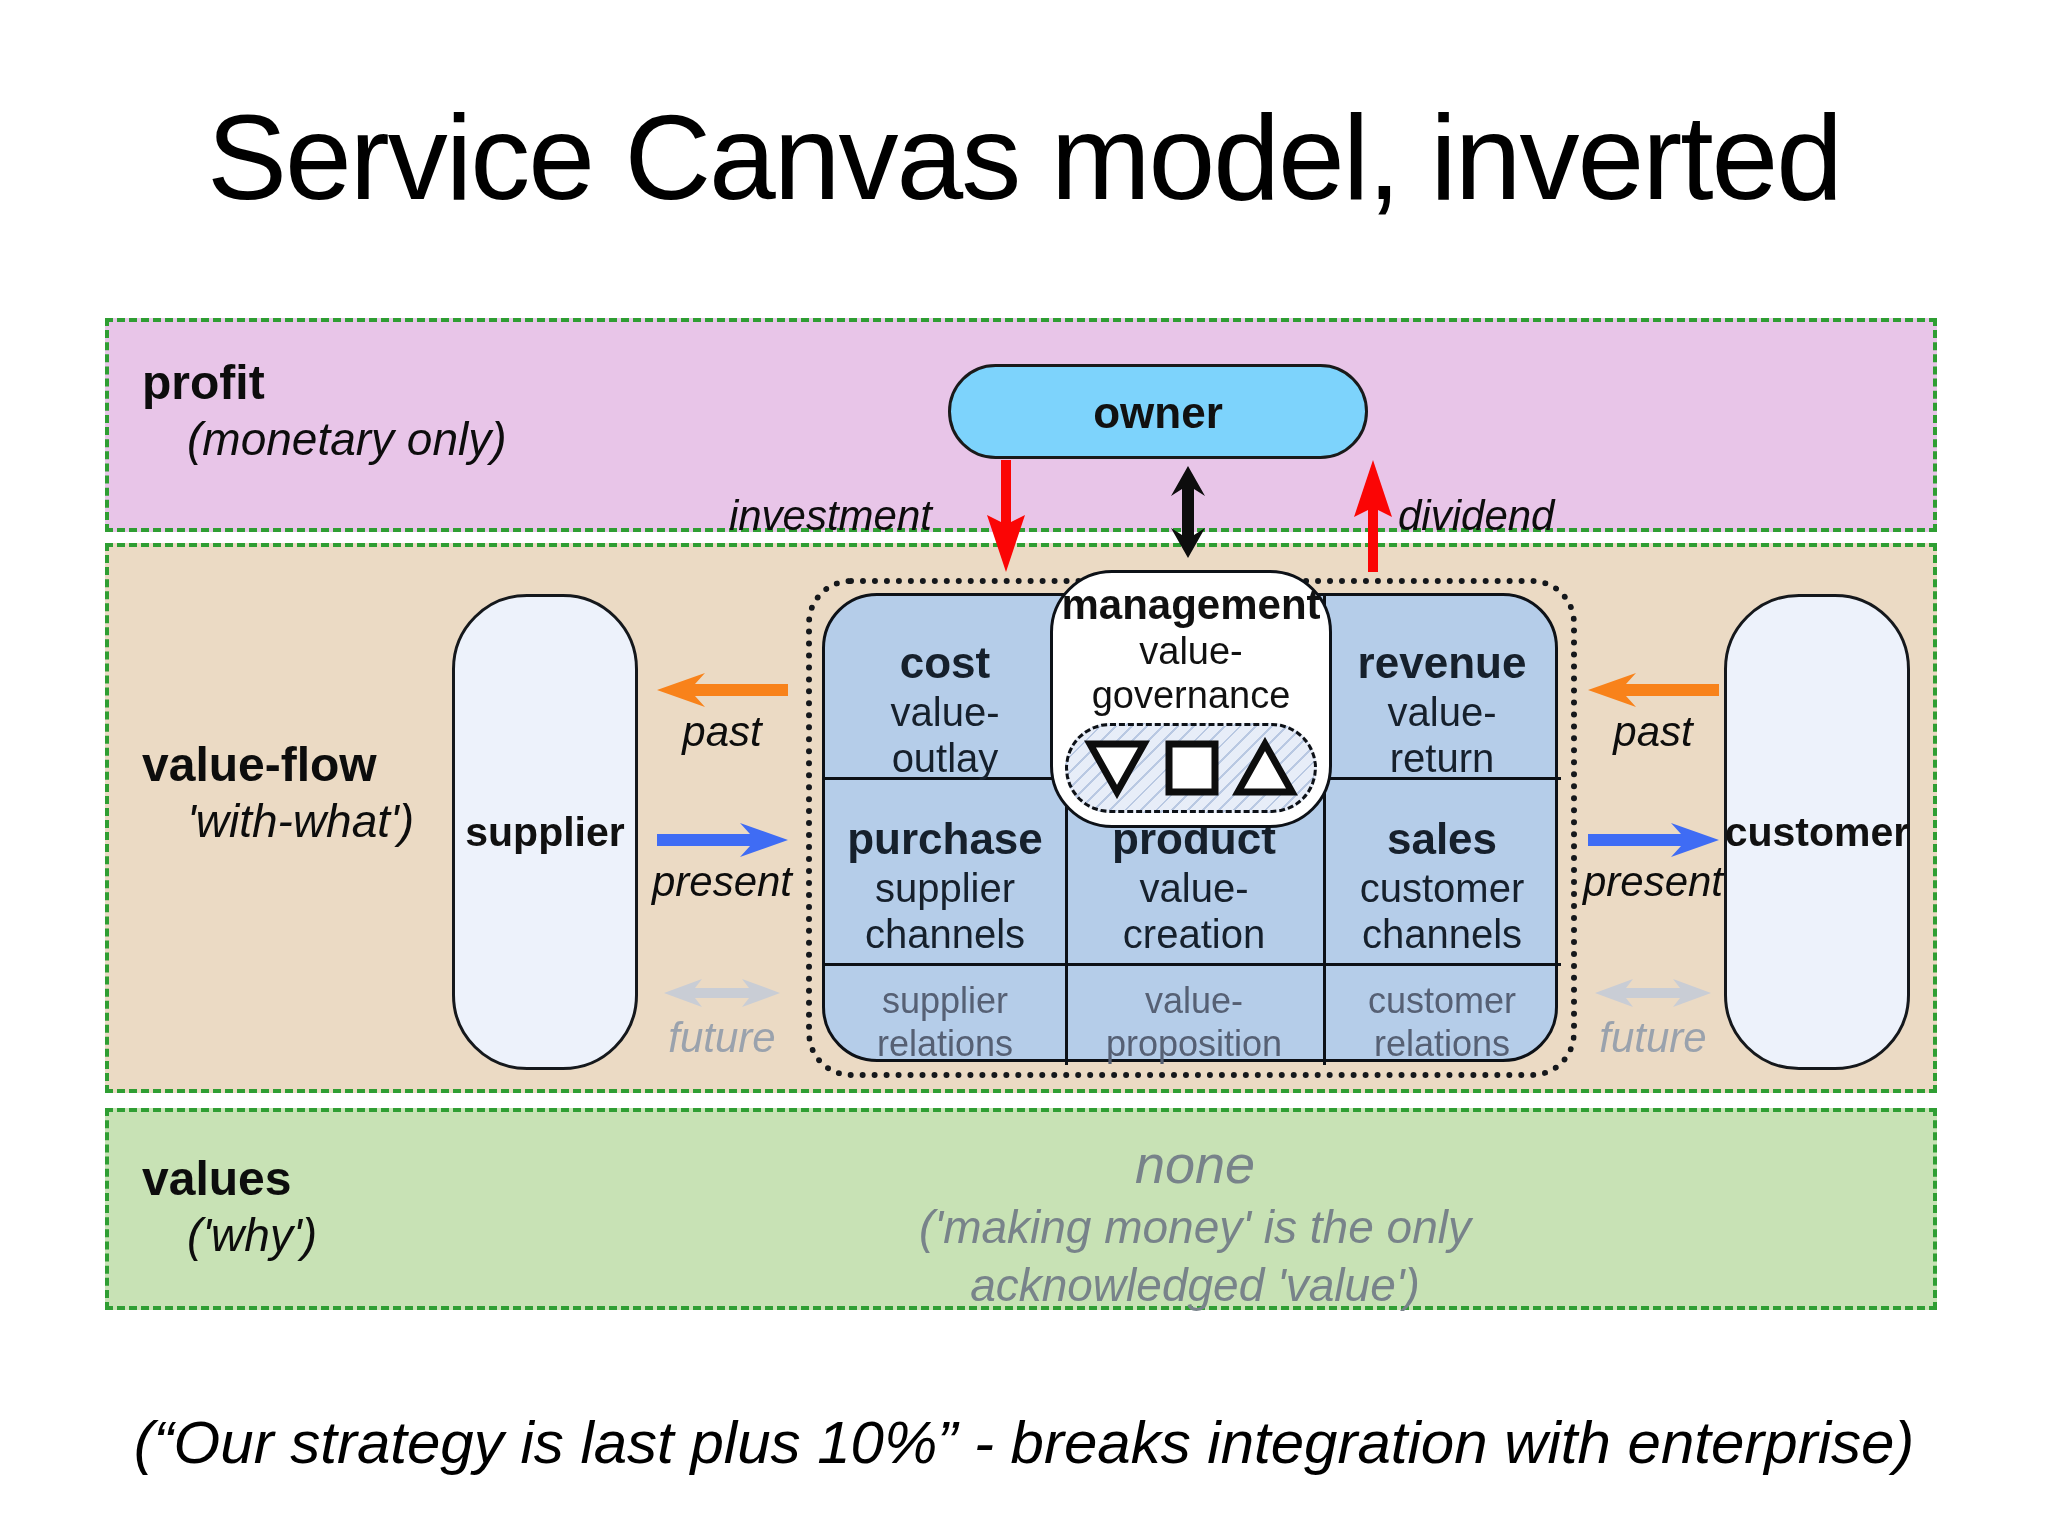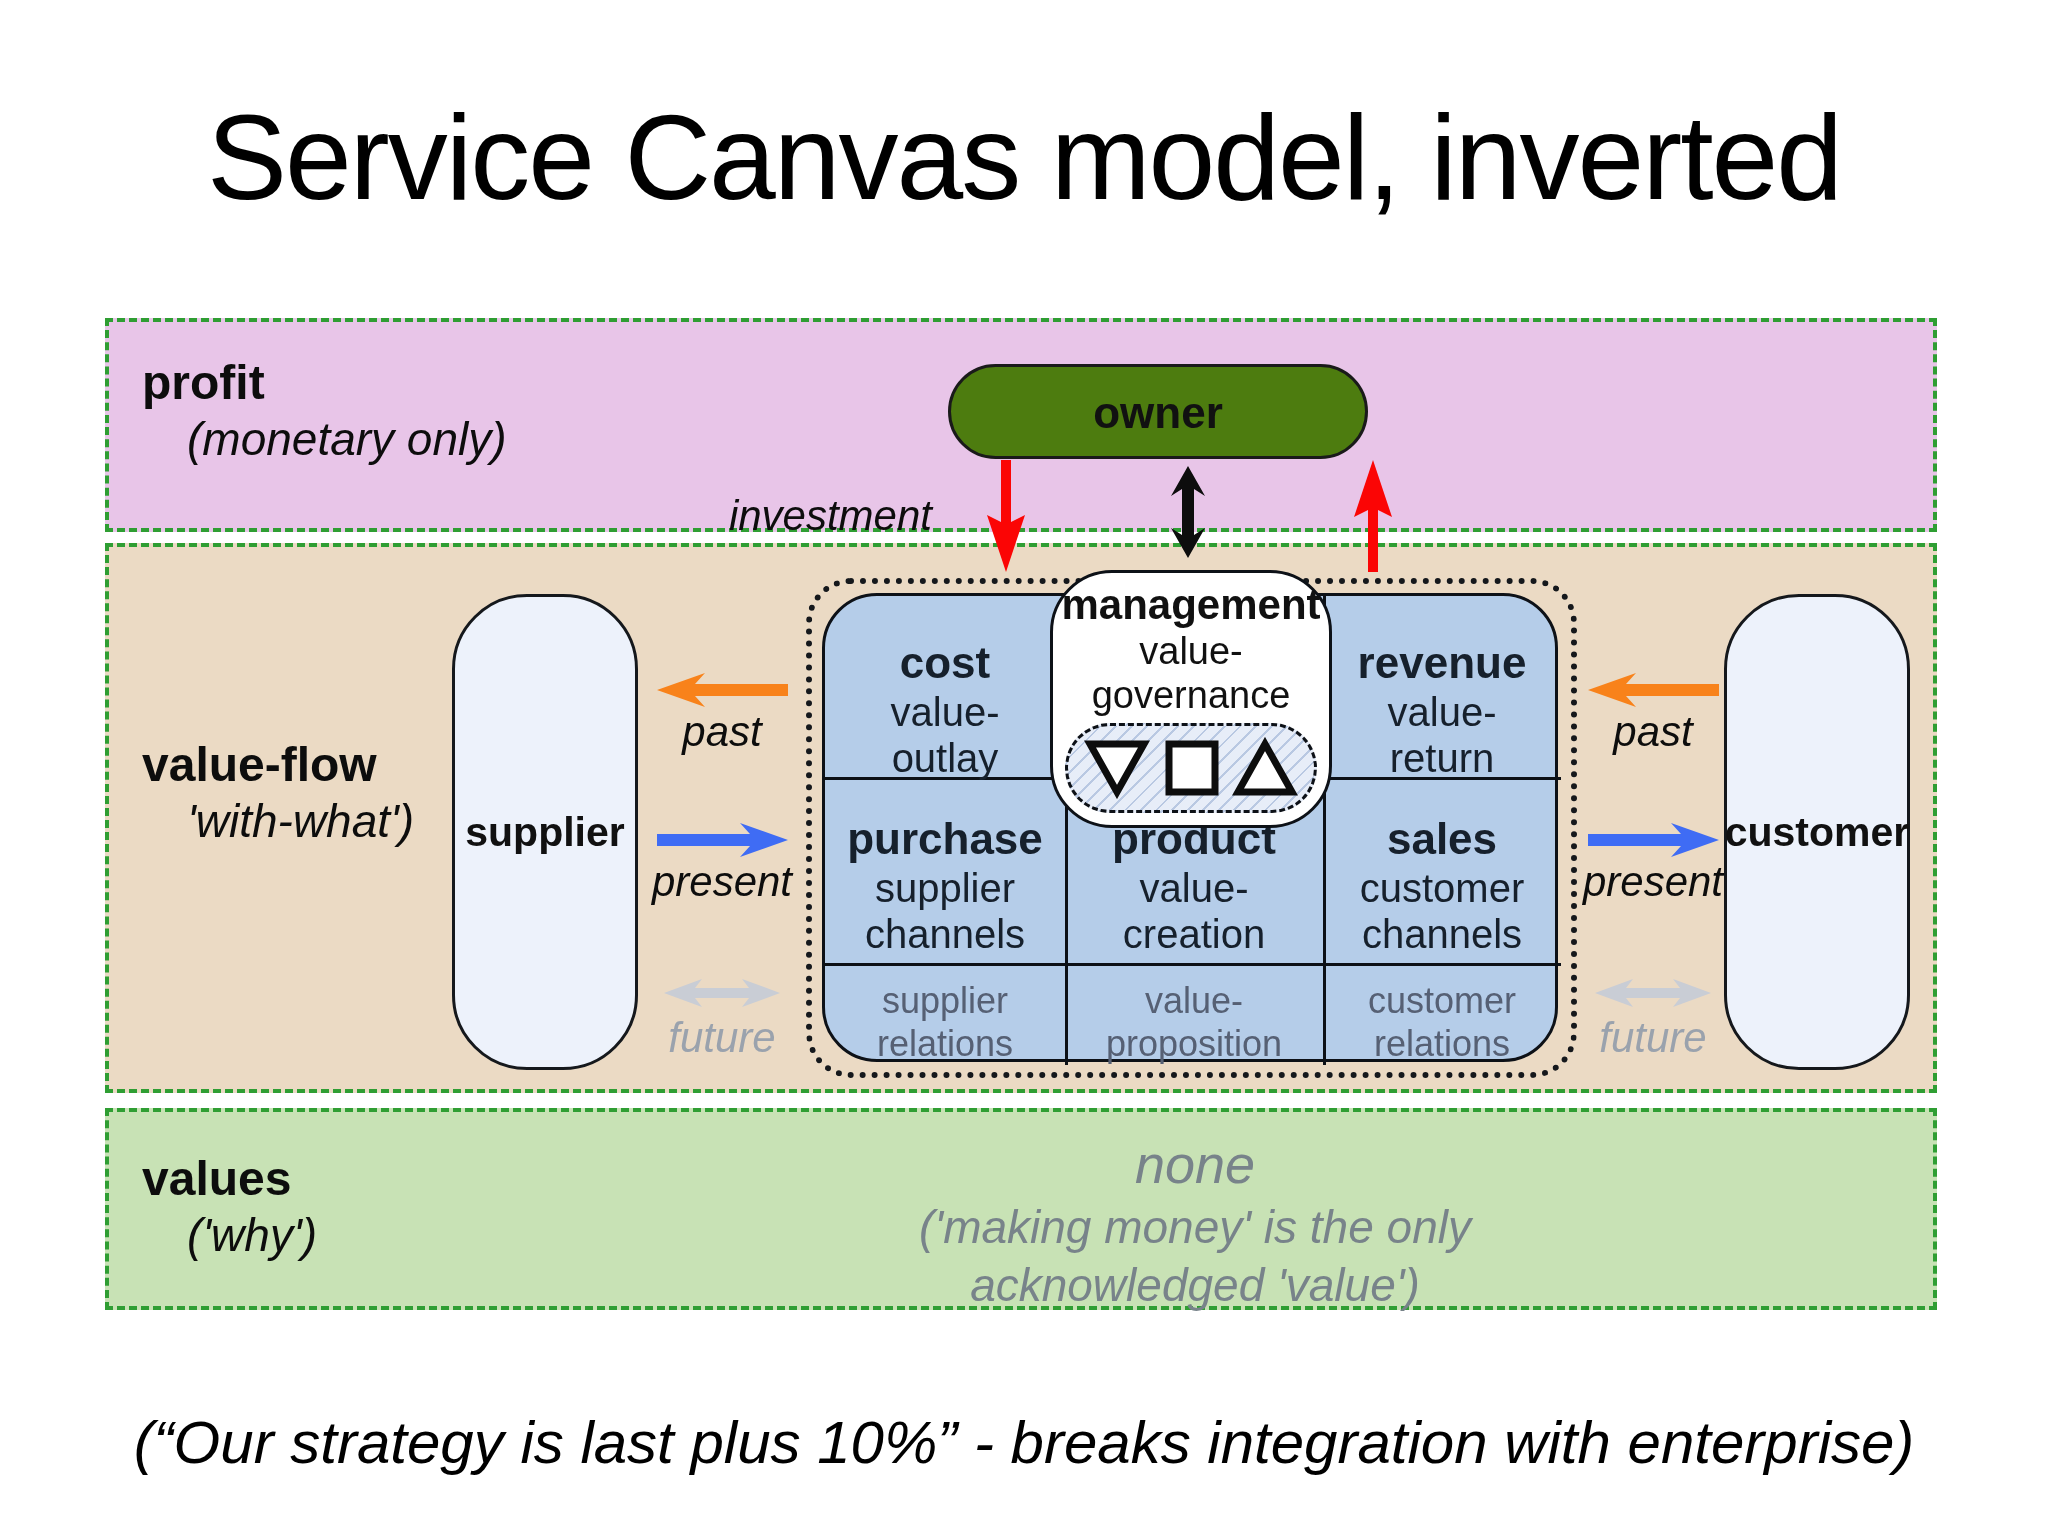--- a/index.html
+++ b/index.html
@@ -11,21 +11,21 @@
 
   .band{left:105px;width:1832px;border:4px dashed #2f9e33;box-sizing:border-box;}
   .band-profit{top:318px;height:214px;background:#e8c5e8;}
   .band-vflow{top:543px;height:550px;background:#ebdac4;}
   .band-values{top:1108px;height:202px;background:#c8e2b5;}
 
   .band-label{left:142px;line-height:1.2;}
   .bl-title{font-weight:700;font-size:48px;color:#0d0d0d;}
   .bl-sub{font-style:italic;font-size:46px;color:#0d0d0d;margin-left:45px;}
 
-  .owner{left:948px;top:364px;width:420px;height:95px;background:#4d7c0f;border:3px solid #1a1a1a;border-radius:50px;text-align:center;line-height:92px;font-weight:700;font-size:44px;box-sizing:border-box;}
+  .owner{left:948px;top:364px;width:420px;height:95px;background:#7dd3fc;border:3px solid #1a1a1a;border-radius:50px;text-align:center;line-height:92px;font-weight:700;font-size:44px;box-sizing:border-box;}
 
   .flowlbl{font-style:italic;font-size:42px;color:#0d0d0d;}
   .investment{left:640px;top:492px;width:292px;text-align:right;}
   .dividend{left:1398px;top:492px;width:300px;text-align:left;}
 
   .stadium{background:#edf2fb;border:3px solid #15181c;border-radius:75px;box-sizing:border-box;display:flex;align-items:center;justify-content:center;font-weight:700;font-size:41px;}
   .supplier{left:452px;top:594px;width:186px;height:476px;}
   .customer{left:1724px;top:594px;width:186px;height:476px;}
 
   .dotted-rect{left:806px;top:578px;width:771px;height:500px;border:6px dotted #15181c;border-radius:45px;box-sizing:border-box;}
@@ -76,20 +76,21 @@
     <div class="bl-sub">'with-what')</div>
   </div>
   <div class="abs band-label" style="top:1150px;">
     <div class="bl-title">values</div>
     <div class="bl-sub">('why')</div>
   </div>
 
   <div class="abs owner">owner</div>
 
   <div class="abs flowlbl investment">investment</div>
+  <div class="abs flowlbl dividend">dividend</div>
 
   <svg class="abs" style="left:986px;top:460px;" width="40" height="112" viewBox="0 0 40 112">
     <polygon points="15,0 25,0 25,62 39,55 20,112 1,55 15,62" fill="#fb0505"></polygon>
   </svg>
   <svg class="abs" style="left:1170px;top:466px;" width="36" height="92" viewBox="0 0 36 92">
     <polygon points="18,0 35,30 24,23 24,69 35,62 18,92 1,62 12,69 12,23 1,30" fill="#0d0d0d"></polygon>
   </svg>
   <svg class="abs" style="left:1353px;top:460px;" width="40" height="112" viewBox="0 0 40 112">
     <polygon points="15,112 25,112 25,50 39,57 20,0 1,57 15,50" fill="#fb0505"></polygon>
   </svg>

